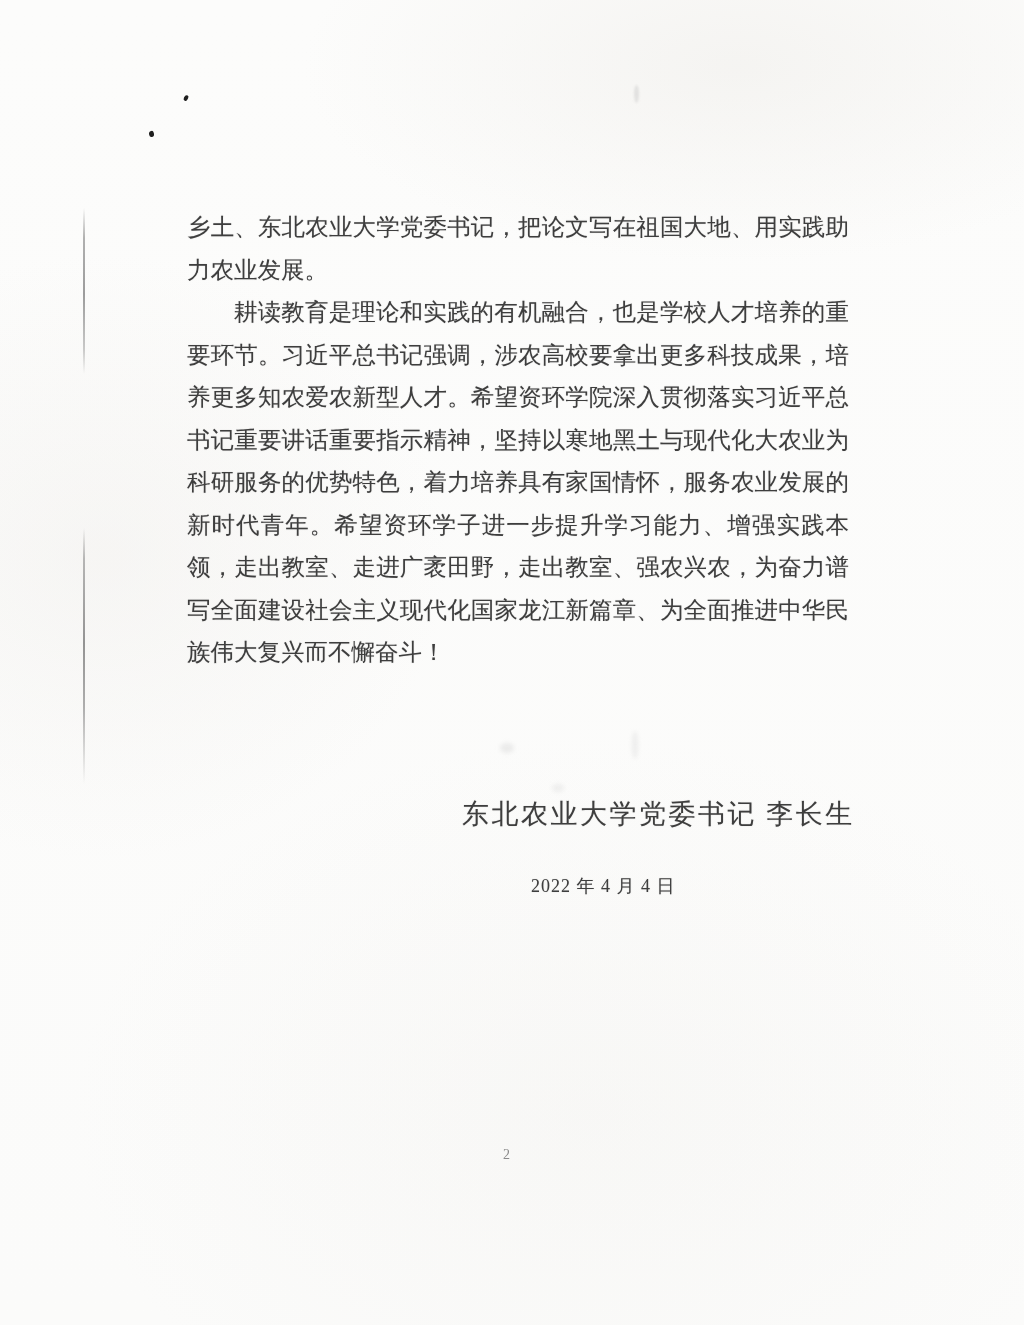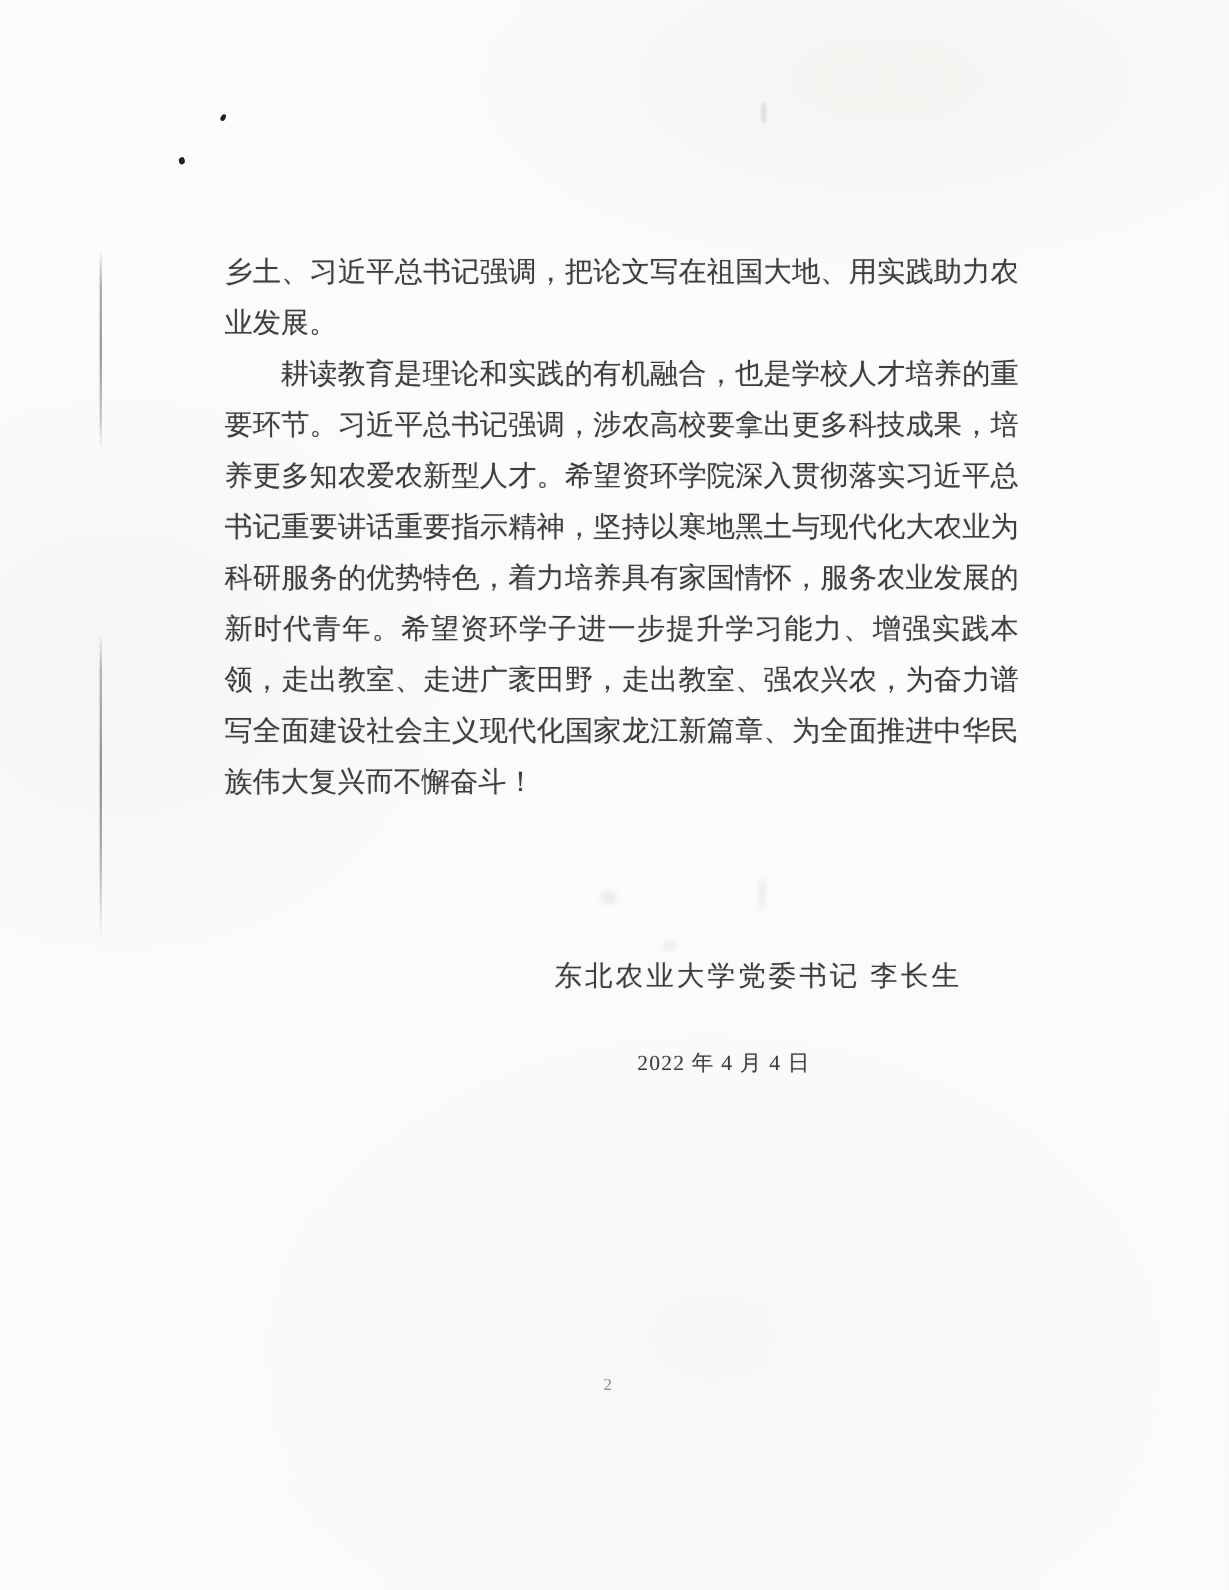--- a/index.html
+++ b/index.html
@@ -35,21 +35,21 @@
     text-shadow: 0 0 1px rgba(96,96,96,0.35);
   }
   .para { margin: 0; text-indent: 2em; }
   .para.no-indent { text-indent: 0; }
 
   
   .signature {
     position: absolute;
     left: 462px;
     top: 799px;
-    font-size: 23px;
+    font-size: 27px;
     line-height: 30px;
     letter-spacing: 2.5px;
     color: #3e3e3e;
     text-shadow: 0 0 1px rgba(96,96,96,0.35);
     white-space: nowrap;
   }
   .date {
     position: absolute;
     left: 531px;
     top: 848px;
@@ -126,21 +126,21 @@
   <div class="speck speck-1"></div>
   <div class="speck speck-2"></div>
   <div class="mark-top"></div>
   <div class="crease crease-top"></div>
   <div class="crease crease-bottom"></div>
   <div class="smudge smudge-1"></div>
   <div class="smudge smudge-2"></div>
   <div class="smudge smudge-3"></div>
 
   <div class="content">
-    <p class="para no-indent">乡土、习近平总书记强调，把论文写在祖国大地、用实践助力农业发展。</p>
+    <p class="para no-indent">乡土、东北农业大学党委书记，把论文写在祖国大地、用实践助力农业发展。</p>
     <p class="para">耕读教育是理论和实践的有机融合，也是学校人才培养的重要环节。习近平总书记强调，涉农高校要拿出更多科技成果，培养更多知农爱农新型人才。希望资环学院深入贯彻落实习近平总书记重要讲话重要指示精神，坚持以寒地黑土与现代化大农业为科研服务的优势特色，着力培养具有家国情怀，服务农业发展的新时代青年。希望资环学子进一步提升学习能力、增强实践本领，走出教室、走进广袤田野，走出教室、强农兴农，为奋力谱写全面建设社会主义现代化国家龙江新篇章、为全面推进中华民族伟大复兴而不懈奋斗！</p>
   </div>
 
   <div class="signature">东北农业大学党委书记 李长生</div>
   <div class="date">2022 年 4 月 4 日</div>
 
   <div class="page-number">2</div>
 
 </div>
 

